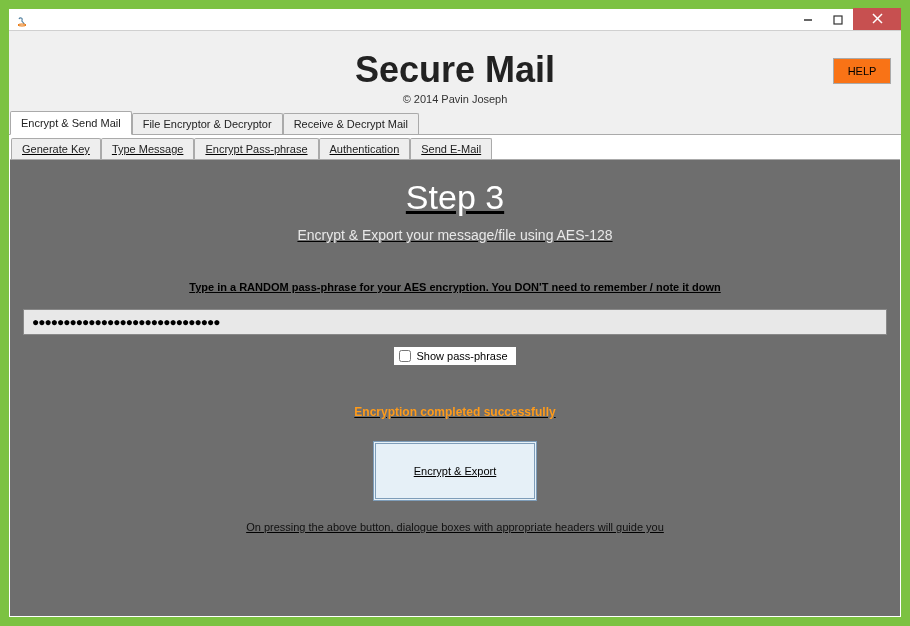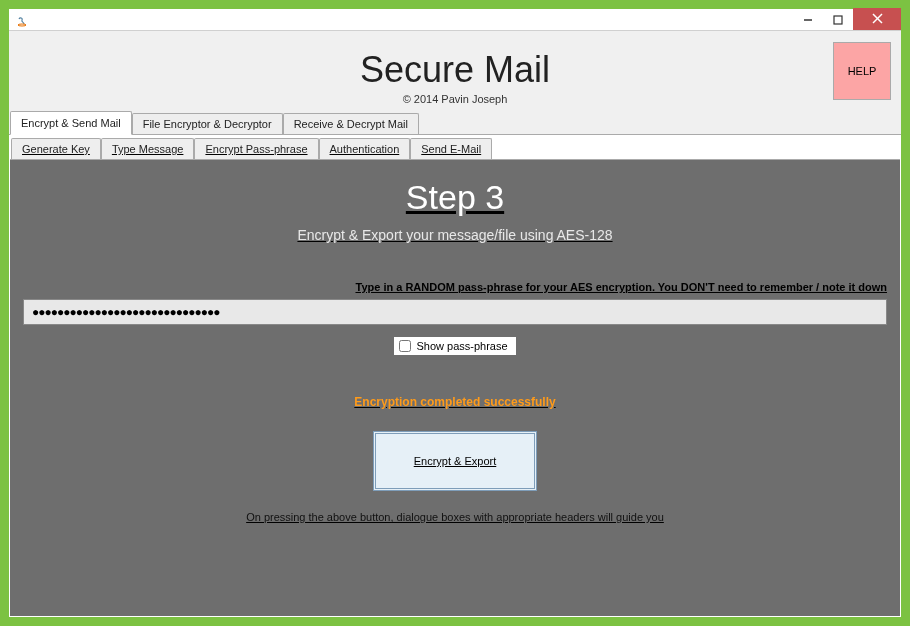--- a/index.html
+++ b/index.html
@@ -57,37 +57,37 @@
     top: -1px;
   }
   .header {
     text-align: center;
     position: relative;
     padding: 18px 0 6px 0;
     background: #f0f0f0;
   }
   .header h1 {
     font-family: "Segoe UI Light", "Segoe UI", Arial, sans-serif;
-    font-weight: 400;
+    font-weight: 700;
     font-size: 36px;
     color: #222;
   }
   .header .copyright {
     font-size: 11px;
     color: #333;
     margin-top: 2px;
   }
   .help-btn {
     position: absolute;
     right: 10px;
     top: 50%;
     transform: translateY(-50%);
     width: 58px;
-    height: 58px;
-    background: #fca5a5;
+    height: 26px;
+    background: #f97316;
     border: 1px solid #aaa;
     font-size: 11px;
     display: flex;
     align-items: center;
     justify-content: center;
     cursor: default;
   }
   .tabs-outer, .tabs-inner {
     display: flex;
     padding-left: 1px;
@@ -136,22 +136,22 @@
   }
   .step-sub {
     font-size: 14px;
     color: #e8e8e8;
     margin-bottom: 38px;
   }
   .instruction {
     font-size: 11px;
     font-weight: bold;
     color: #000;
-    text-align: right;
-    padding: 0 8px 6px 8px;
+    text-align: center;
+    padding: 0 8px 16px 8px;
   }
   .pass-input {
     width: calc(100% - 16px);
     margin: 0 8px;
     height: 26px;
     background: #e8e8e8;
     border: 1px solid #888;
     padding: 0 8px;
     font-size: 12px;
     color: #000;

